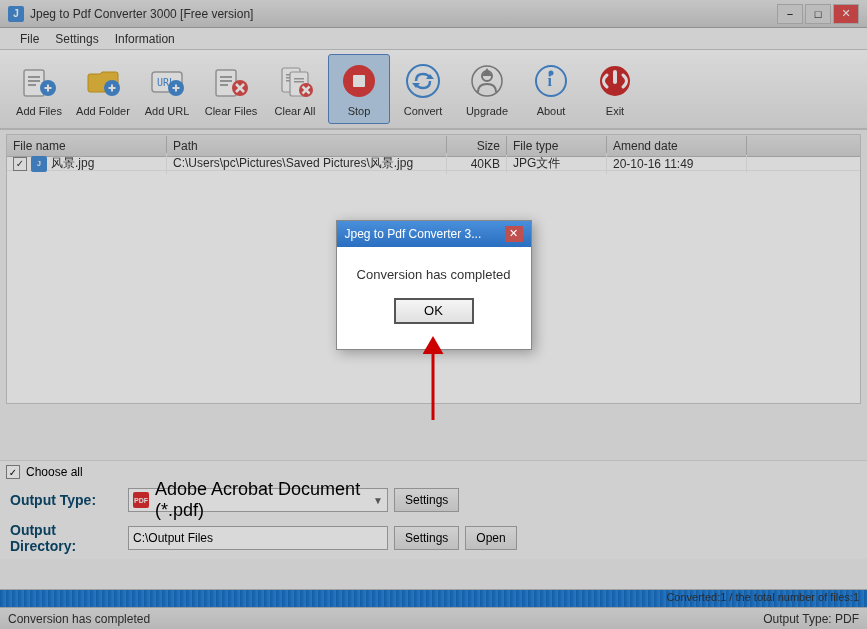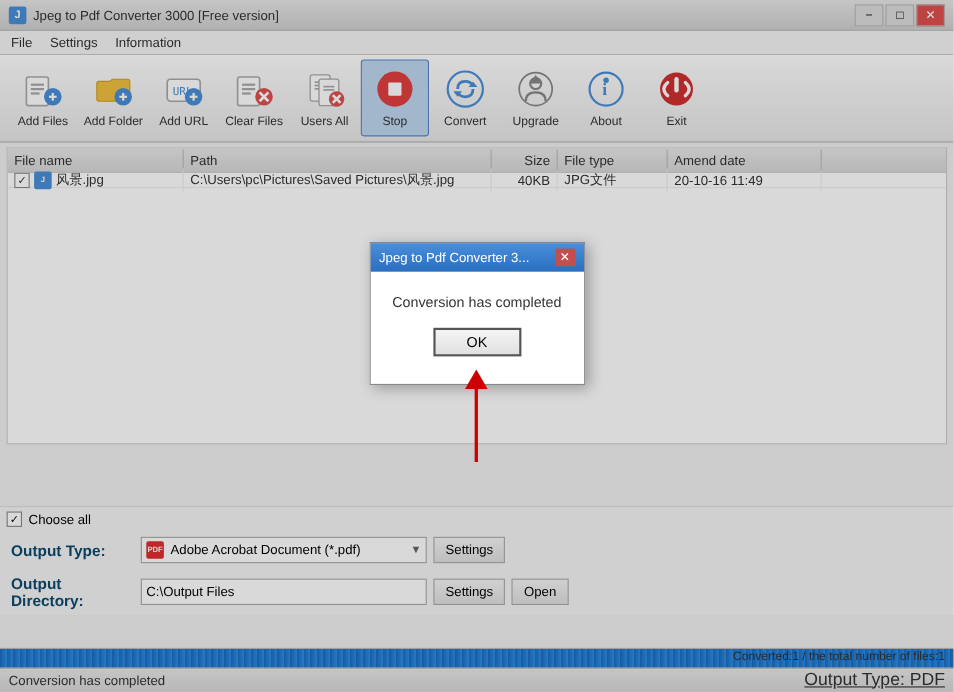--- a/index.html
+++ b/index.html
@@ -49,21 +49,21 @@
     }
     .title-btn.close { background: #e05050; color: white; }
 
     
     .menu-bar {
       background: #f5f5f5;
       border-bottom: 1px solid #ccc;
       height: 22px;
       display: flex;
       align-items: center;
-      padding: 0 2px;
+      padding: 0 12px;
     }
     .menu-item {
       padding: 2px 8px;
       cursor: pointer;
       font-size: 12px;
       color: #333;
     }
 
     
     .toolbar {
@@ -229,21 +229,21 @@
       bottom: 0; left: 0; right: 0;
       height: 22px;
       background: linear-gradient(to bottom, #e8e8e8, #d8d8d8);
       border-top: 1px solid #bbb;
       display: flex;
       align-items: center;
       padding: 0 8px;
       justify-content: space-between;
     }
     .status-left { font-size: 12px; color: #333; }
-    .status-right { font-size: 16px; color: #333; text-decoration: underline; }
+    .status-right { font-size: 12px; color: #333; }
 
     
     .dialog-overlay {
       position: absolute;
       top: 0; left: 0; right: 0; bottom: 0;
       background: rgba(0,0,0,0.15);
       display: flex;
       align-items: center;
       justify-content: center;
       z-index: 100;
@@ -395,21 +395,21 @@
         <rect x="10" y="15" width="10" height="1.5" fill="#aaa"></rect>
         <rect x="10" y="18" width="7" height="1.5" fill="#aaa"></rect>
         <rect x="14" y="10" width="18" height="24" rx="2" fill="white" stroke="#aaa" stroke-width="1.2"></rect>
         <rect x="18" y="16" width="10" height="1.5" fill="#aaa"></rect>
         <rect x="18" y="19" width="10" height="1.5" fill="#aaa"></rect>
         <circle cx="30" cy="28" r="7" fill="#e05050"></circle>
         <line x1="26.5" y1="24.5" x2="33.5" y2="31.5" stroke="white" stroke-width="2.5"></line>
         <line x1="33.5" y1="24.5" x2="26.5" y2="31.5" stroke="white" stroke-width="2.5"></line>
       </svg>
     </div>
-    <span class="tool-label">Users All</span>
+    <span class="tool-label">Clear All</span>
   </div>
 
   <div class="tool-btn active">
     <div class="tool-icon">
       <svg width="38" height="38" viewBox="0 0 38 38">
         <circle cx="19" cy="19" r="16" fill="#e04040"></circle>
         <rect x="13" y="13" width="12" height="12" rx="1" fill="white"></rect>
       </svg>
     </div>
     <span class="tool-label">Stop</span>
@@ -494,21 +494,21 @@
     <span>Choose all</span>
   </div>
 
   <div class="settings-row">
     <span class="settings-label">Output Type:</span>
     <div style="display:flex; align-items:center; gap:6px; flex:1;">
       <div style="display:flex; align-items:center; border:1px solid #aaa; background:white; height:24px; flex:1; max-width:260px; cursor:pointer;">
         <div style="width:16px; height:16px; margin:0 4px; background:#e03030; border-radius:2px; display:flex; align-items:center; justify-content:center; flex-shrink:0;">
           <span style="color:white; font-size:7px; font-weight:bold;">PDF</span>
         </div>
-        <span style="font-size:12px; flex:1; padding:0 2px;">Adobe Acrobat Document (*.pdf)</span>
+        <span style="font-size:18px; flex:1; padding:0 2px;">Adobe Acrobat Document (*.pdf)</span>
         <span style="font-size:10px; color:#666; margin-right:4px;">▼</span>
       </div>
       <button class="settings-btn">Settings</button>
     </div>
   </div>
 
   <div class="settings-row">
     <span class="settings-label">Output Directory:</span>
     <div style="display:flex; align-items:center; gap:6px; flex:1;">
       <div style="border:1px solid #aaa; background:white; height:24px; flex:1; max-width:260px; display:flex; align-items:center; padding:0 4px; font-size:12px;">

